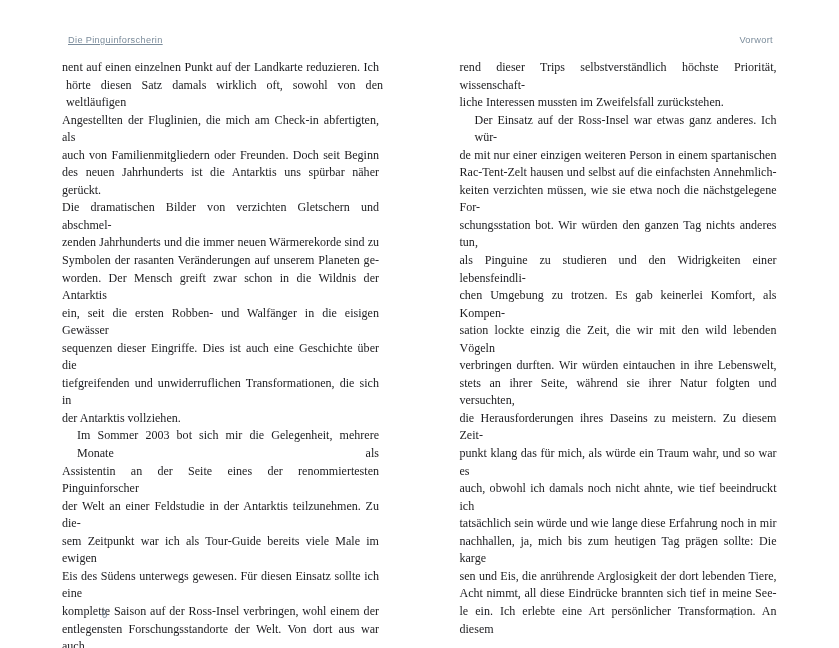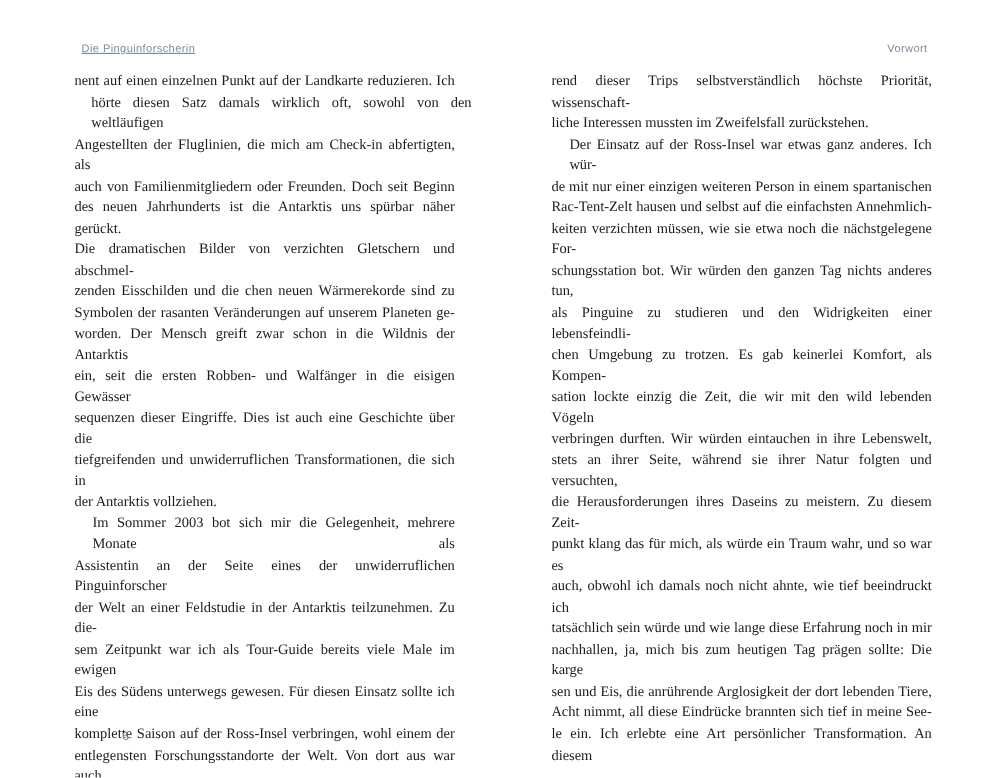--- a/index.html
+++ b/index.html
@@ -107,34 +107,34 @@
 </style>
 </head>
 <body>
 
 <div class="spread">
 
   <div class="page page-left">
     <div class="running-head left-head">Die Pinguinforscherin</div>
     <div class="body-col" id="left-body">
         <span class="line"><span class="stretch" style="width: 317px; margin-left: 0px; text-align-last: justify;">nent auf einen einzelnen Punkt auf der Landkarte reduzieren. Ich</span></span>
-        <span class="line"><span class="stretch" style="width: 317px; margin-left: 14px; text-align-last: justify;">hörte diesen Satz damals wirklich oft, sowohl von den weltläufigen</span></span>
+        <span class="line"><span class="stretch" style="width: 317px; margin-left: 4px; text-align-last: justify;">hörte diesen Satz damals wirklich oft, sowohl von den weltläufigen</span></span>
         <span class="line"><span class="stretch" style="width: 317px; margin-left: 0px; text-align-last: justify;">Angestellten der Fluglinien, die mich am Check-in abfertigten, als</span></span>
         <span class="line"><span class="stretch" style="width: 317px; margin-left: 0px; text-align-last: justify;">auch von Familienmitgliedern oder Freunden. Doch seit Beginn</span></span>
         <span class="line"><span class="stretch" style="width: 317px; margin-left: 0px; text-align-last: justify;">des neuen Jahrhunderts ist die Antarktis uns spürbar näher gerückt.</span></span>
         <span class="line"><span class="stretch" style="width: 317px; margin-left: 0px; text-align-last: justify;">Die dramatischen Bilder von verzichten Gletschern und abschmel-</span></span>
-        <span class="line"><span class="stretch" style="width: 317px; margin-left: 0px; text-align-last: justify;">zenden Eisschilden und die chen neuen Wärmerekorde sind zu</span></span>
+        <span class="line"><span class="stretch" style="width: 317px; margin-left: 0px; text-align-last: justify;">zenden Jahrhunderts und die immer neuen Wärmerekorde sind zu</span></span>
         <span class="line"><span class="stretch" style="width: 317px; margin-left: 0px; text-align-last: justify;">Symbolen der rasanten Veränderungen auf unserem Planeten ge-</span></span>
         <span class="line"><span class="stretch" style="width: 317px; margin-left: 0px; text-align-last: justify;">worden. Der Mensch greift zwar schon in die Wildnis der Antarktis</span></span>
         <span class="line"><span class="stretch" style="width: 317px; margin-left: 0px; text-align-last: justify;">ein, seit die ersten Robben- und Walfänger in die eisigen Gewässer</span></span>
         <span class="line"><span class="stretch" style="width: 317px; margin-left: 0px; text-align-last: justify;">sequenzen dieser Eingriffe. Dies ist auch eine Geschichte über die</span></span>
         <span class="line"><span class="stretch" style="width: 317px; margin-left: 0px; text-align-last: justify;">tiefgreifenden und unwiderruflichen Transformationen, die sich in</span></span>
         <span class="line line-last" style="padding-left: 0px;">der Antarktis vollziehen.</span>
         <span class="line"><span class="stretch" style="width: 302px; margin-left: 15px; text-align-last: justify;">Im Sommer 2003 bot sich mir die Gelegenheit, mehrere Monate als</span></span>
-        <span class="line"><span class="stretch" style="width: 317px; margin-left: 0px; text-align-last: justify;">Assistentin an der Seite eines der unwiderruflichen Pinguinforscher</span></span>
+        <span class="line"><span class="stretch" style="width: 317px; margin-left: 0px; text-align-last: justify;">Assistentin an der Seite eines der renommiertesten Pinguinforscher</span></span>
         <span class="line"><span class="stretch" style="width: 317px; margin-left: 0px; text-align-last: justify;">der Welt an einer Feldstudie in der Antarktis teilzunehmen. Zu die-</span></span>
         <span class="line"><span class="stretch" style="width: 317px; margin-left: 0px; text-align-last: justify;">sem Zeitpunkt war ich als Tour-Guide bereits viele Male im ewigen</span></span>
         <span class="line"><span class="stretch" style="width: 317px; margin-left: 0px; text-align-last: justify;">Eis des Südens unterwegs gewesen. Für diesen Einsatz sollte ich eine</span></span>
         <span class="line"><span class="stretch" style="width: 317px; margin-left: 0px; text-align-last: justify;">komplette Saison auf der Ross-Insel verbringen, wohl einem der</span></span>
         <span class="line"><span class="stretch" style="width: 317px; margin-left: 0px; text-align-last: justify;">entlegensten Forschungsstandorte der Welt. Von dort aus war auch</span></span>
       </div>
     <div class="folio folio-left">6</div>
   </div>
 
   <div class="page page-right">

